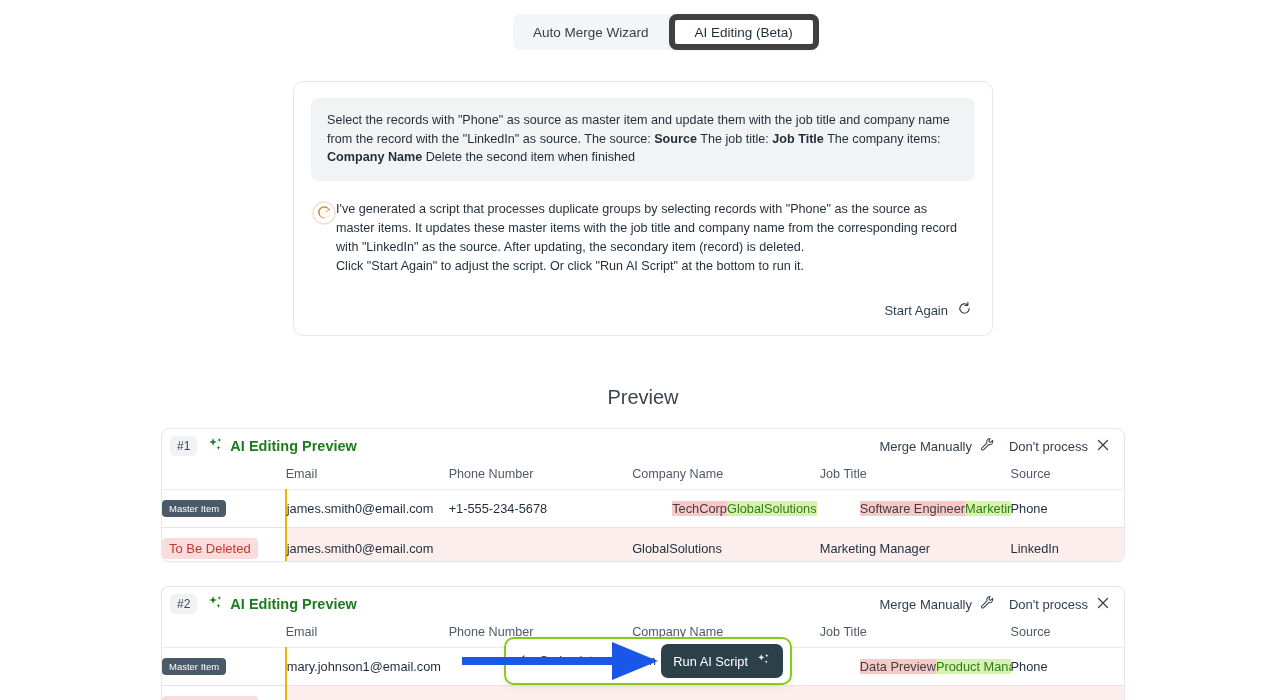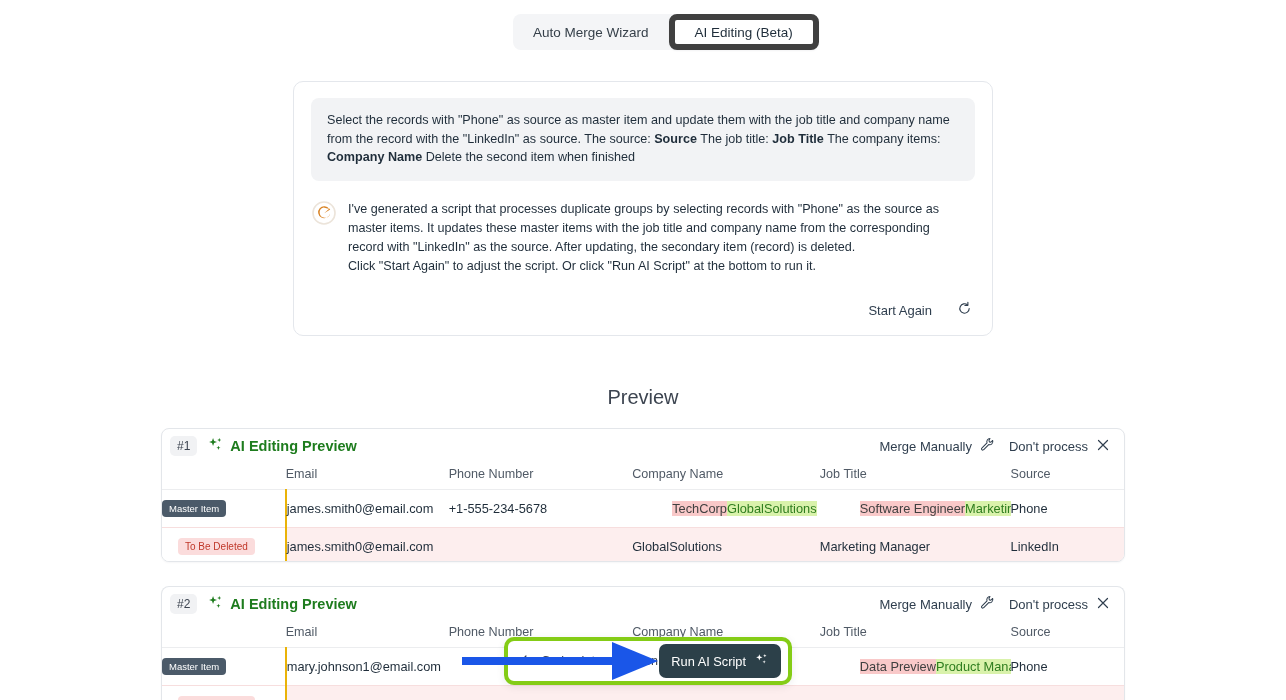--- a/index.html
+++ b/index.html
@@ -54,37 +54,36 @@
     padding: 13px 16px 14px 16px;
     font-size: 12.6px;
     line-height: 18.5px;
     color: #1f2d3a;
   }
   .prompt b { font-weight: bold; }
 
   .response {
     display: flex;
     margin: 18px 24px 0 18px;
-    gap: 12px;
   }
   .logo {
     flex: 0 0 auto;
     width: 24px; height: 24px;
     margin-top: 2px;
     position: relative;
   }
   .response-text {
     font-size: 12.6px;
     line-height: 19px;
     color: #1f2d3a;
     padding-top: 1px;
   }
   .startagain {
     position: absolute; right: 20px; bottom: 16px;
-    display: flex; align-items: center; gap: 25px;
+    display: flex; align-items: center; gap: 9px;
     font-size: 13px; color: #2f3e4e;
     cursor: pointer;
   }
 
   
   .preview-h {
     position: absolute; left: 0; right: 0; top: 386px;
     text-align: center;
     font-size: 20px;
     color: #3c4450;
@@ -170,37 +169,36 @@
     color: #ffffff;
     font-size: 9.5px;
     border-radius: 4px;
     padding: 3px 7px;
     white-space: nowrap;
   }
   .badge-del {
     display: inline-block;
     background: #fbdcdc;
     color: #c0392b;
-    font-size: 10px;
+    font-size: 13px;
     border-radius: 4px;
     padding: 3px 7px;
     white-space: nowrap;
-    margin-left: 16px;
   }
 
   .diffwrap { display: inline-block; max-width: 100%; overflow: hidden; white-space: nowrap; vertical-align: bottom;}
   .dold { background: #f9c9c9; color: #404040; margin-left: 40px; }
   .dnew { background: #d9f2ab; color: #2e7d1e; }
 
   
   .bottombar {
     position: absolute; left: 504px; top: 637px;
     width: 288px; height: 48px;
     background: #ffffff;
-    border: 4px solid #84cc16;
+    border: 2px solid #84cc16;
     border-radius: 10px;
     box-shadow: 0 2px 8px rgba(16,24,40,.08);
     display: flex; align-items: center;
     padding: 0 7px 0 12px;
     z-index: 20;
   }
   .goback {
     display: flex; align-items: center; gap: 7px;
     font-size: 12.6px; color: #3c4450;
     cursor: pointer; white-space: nowrap;

